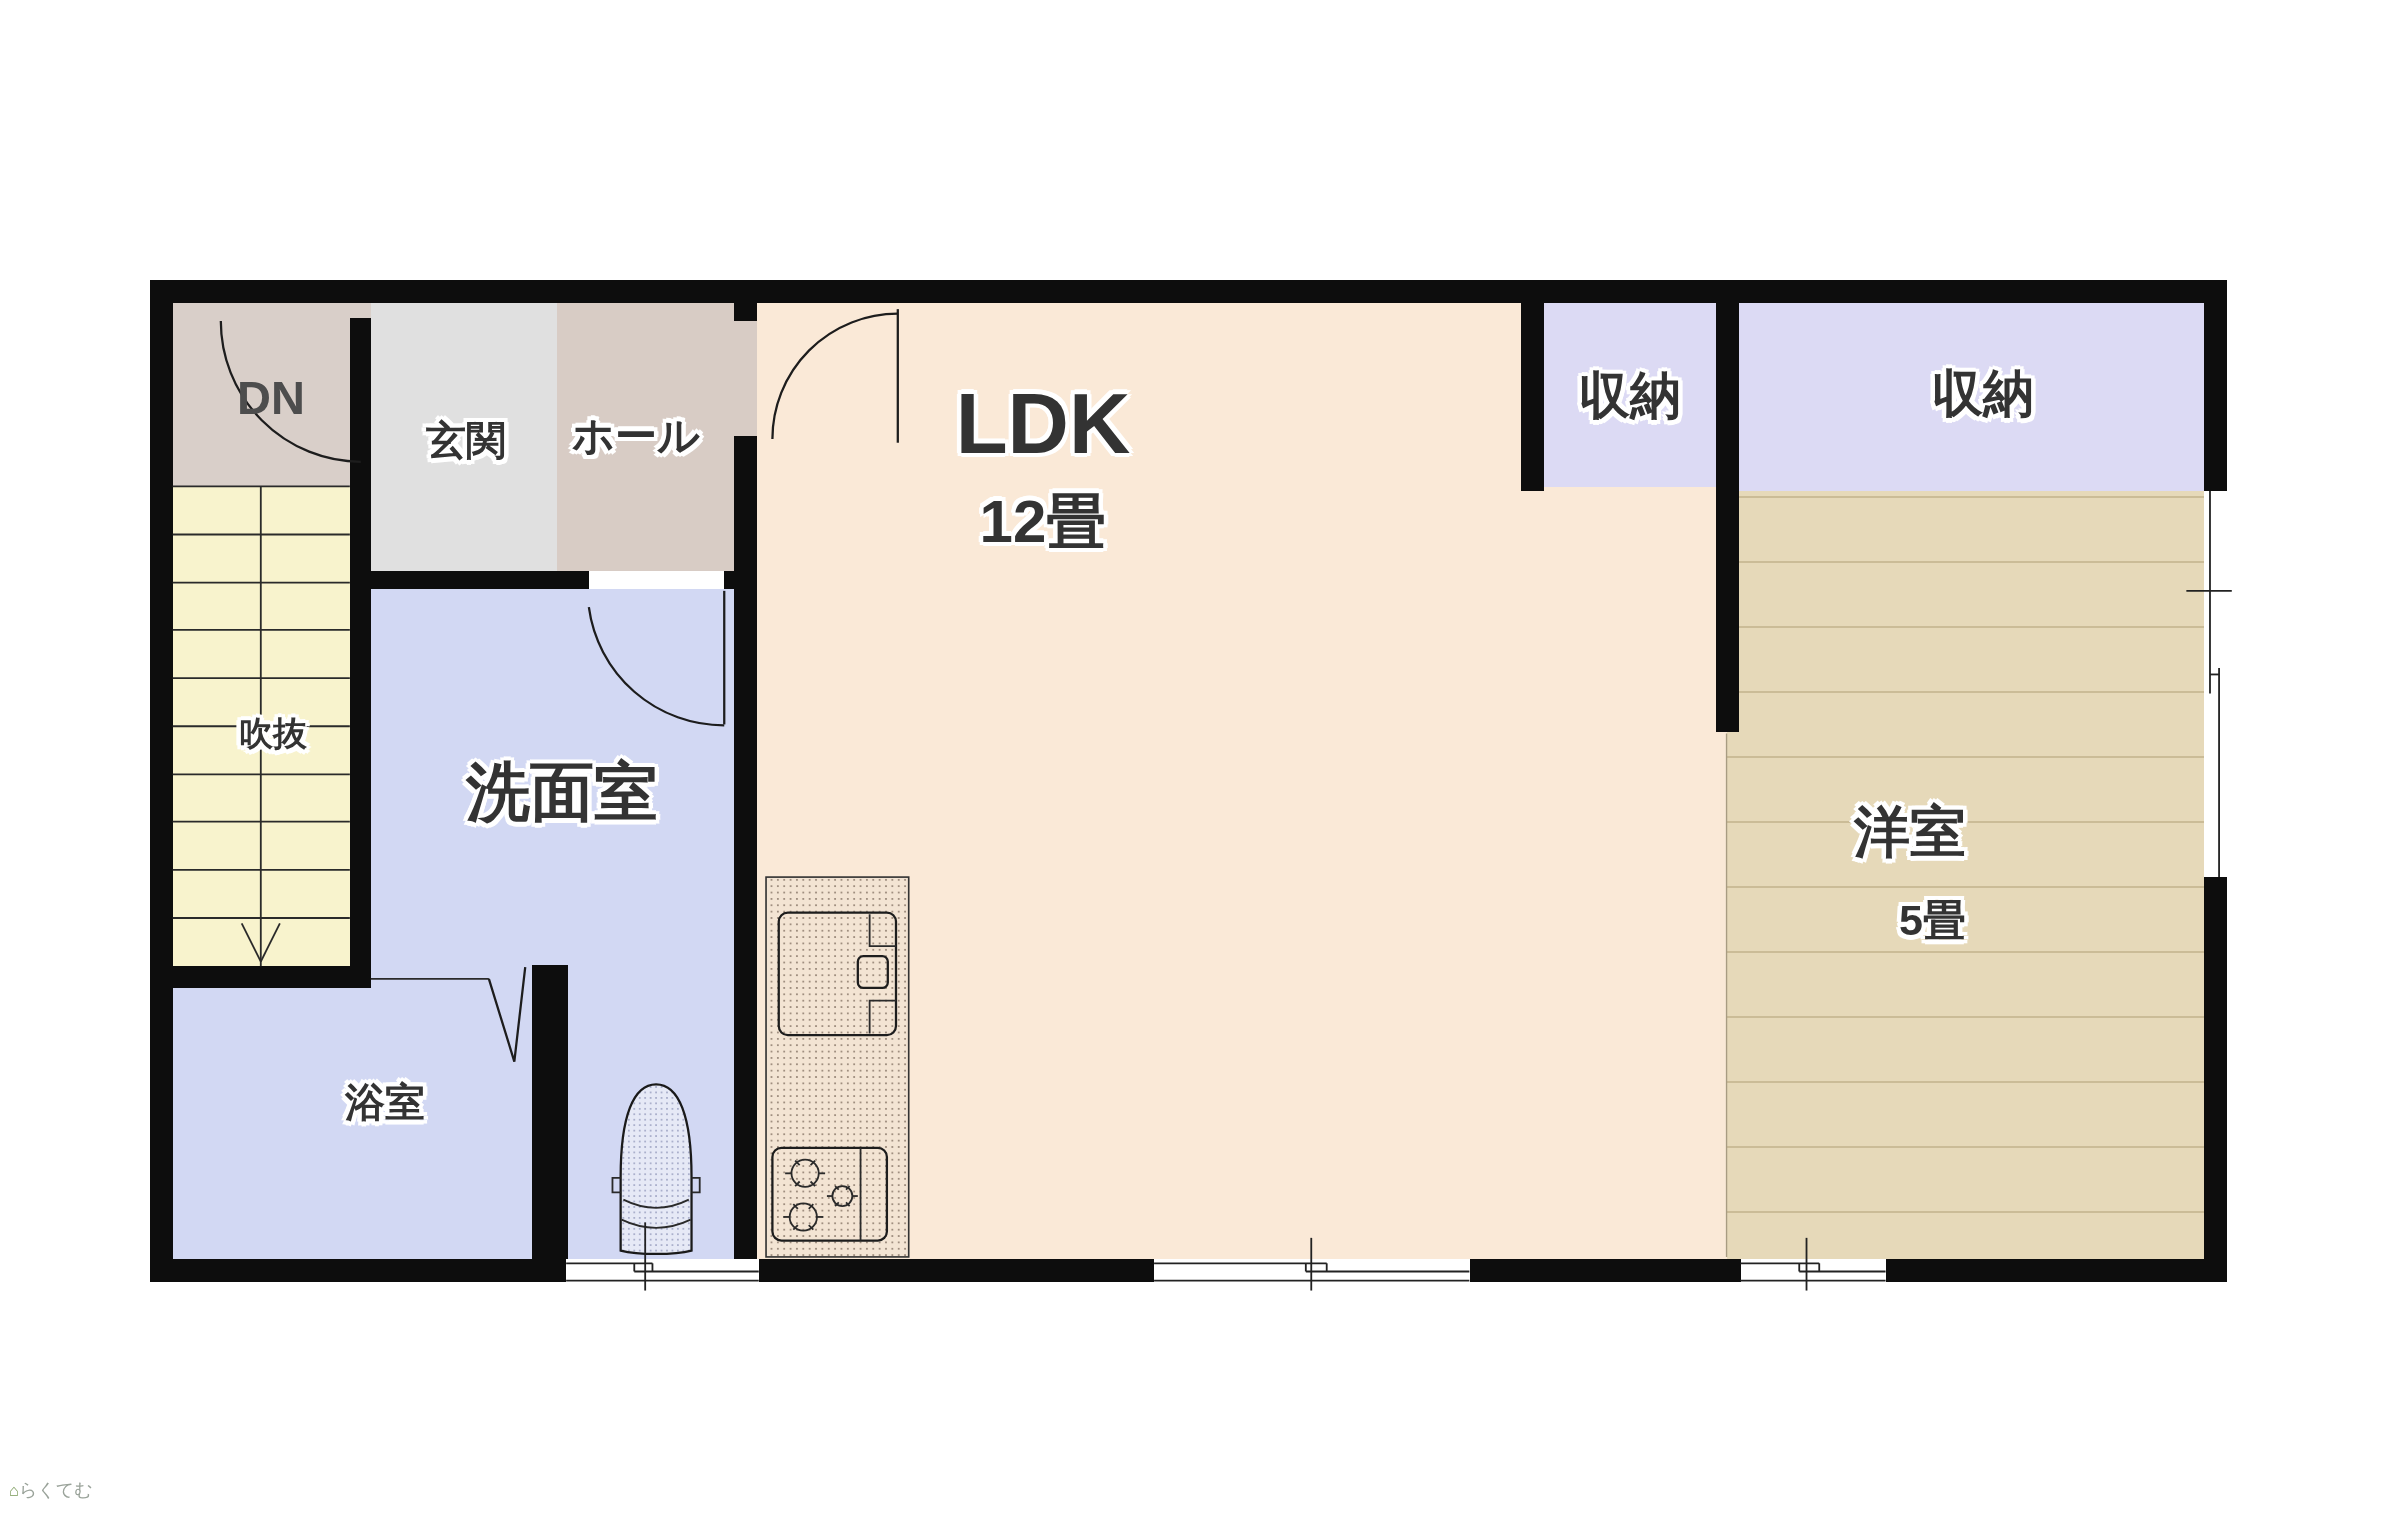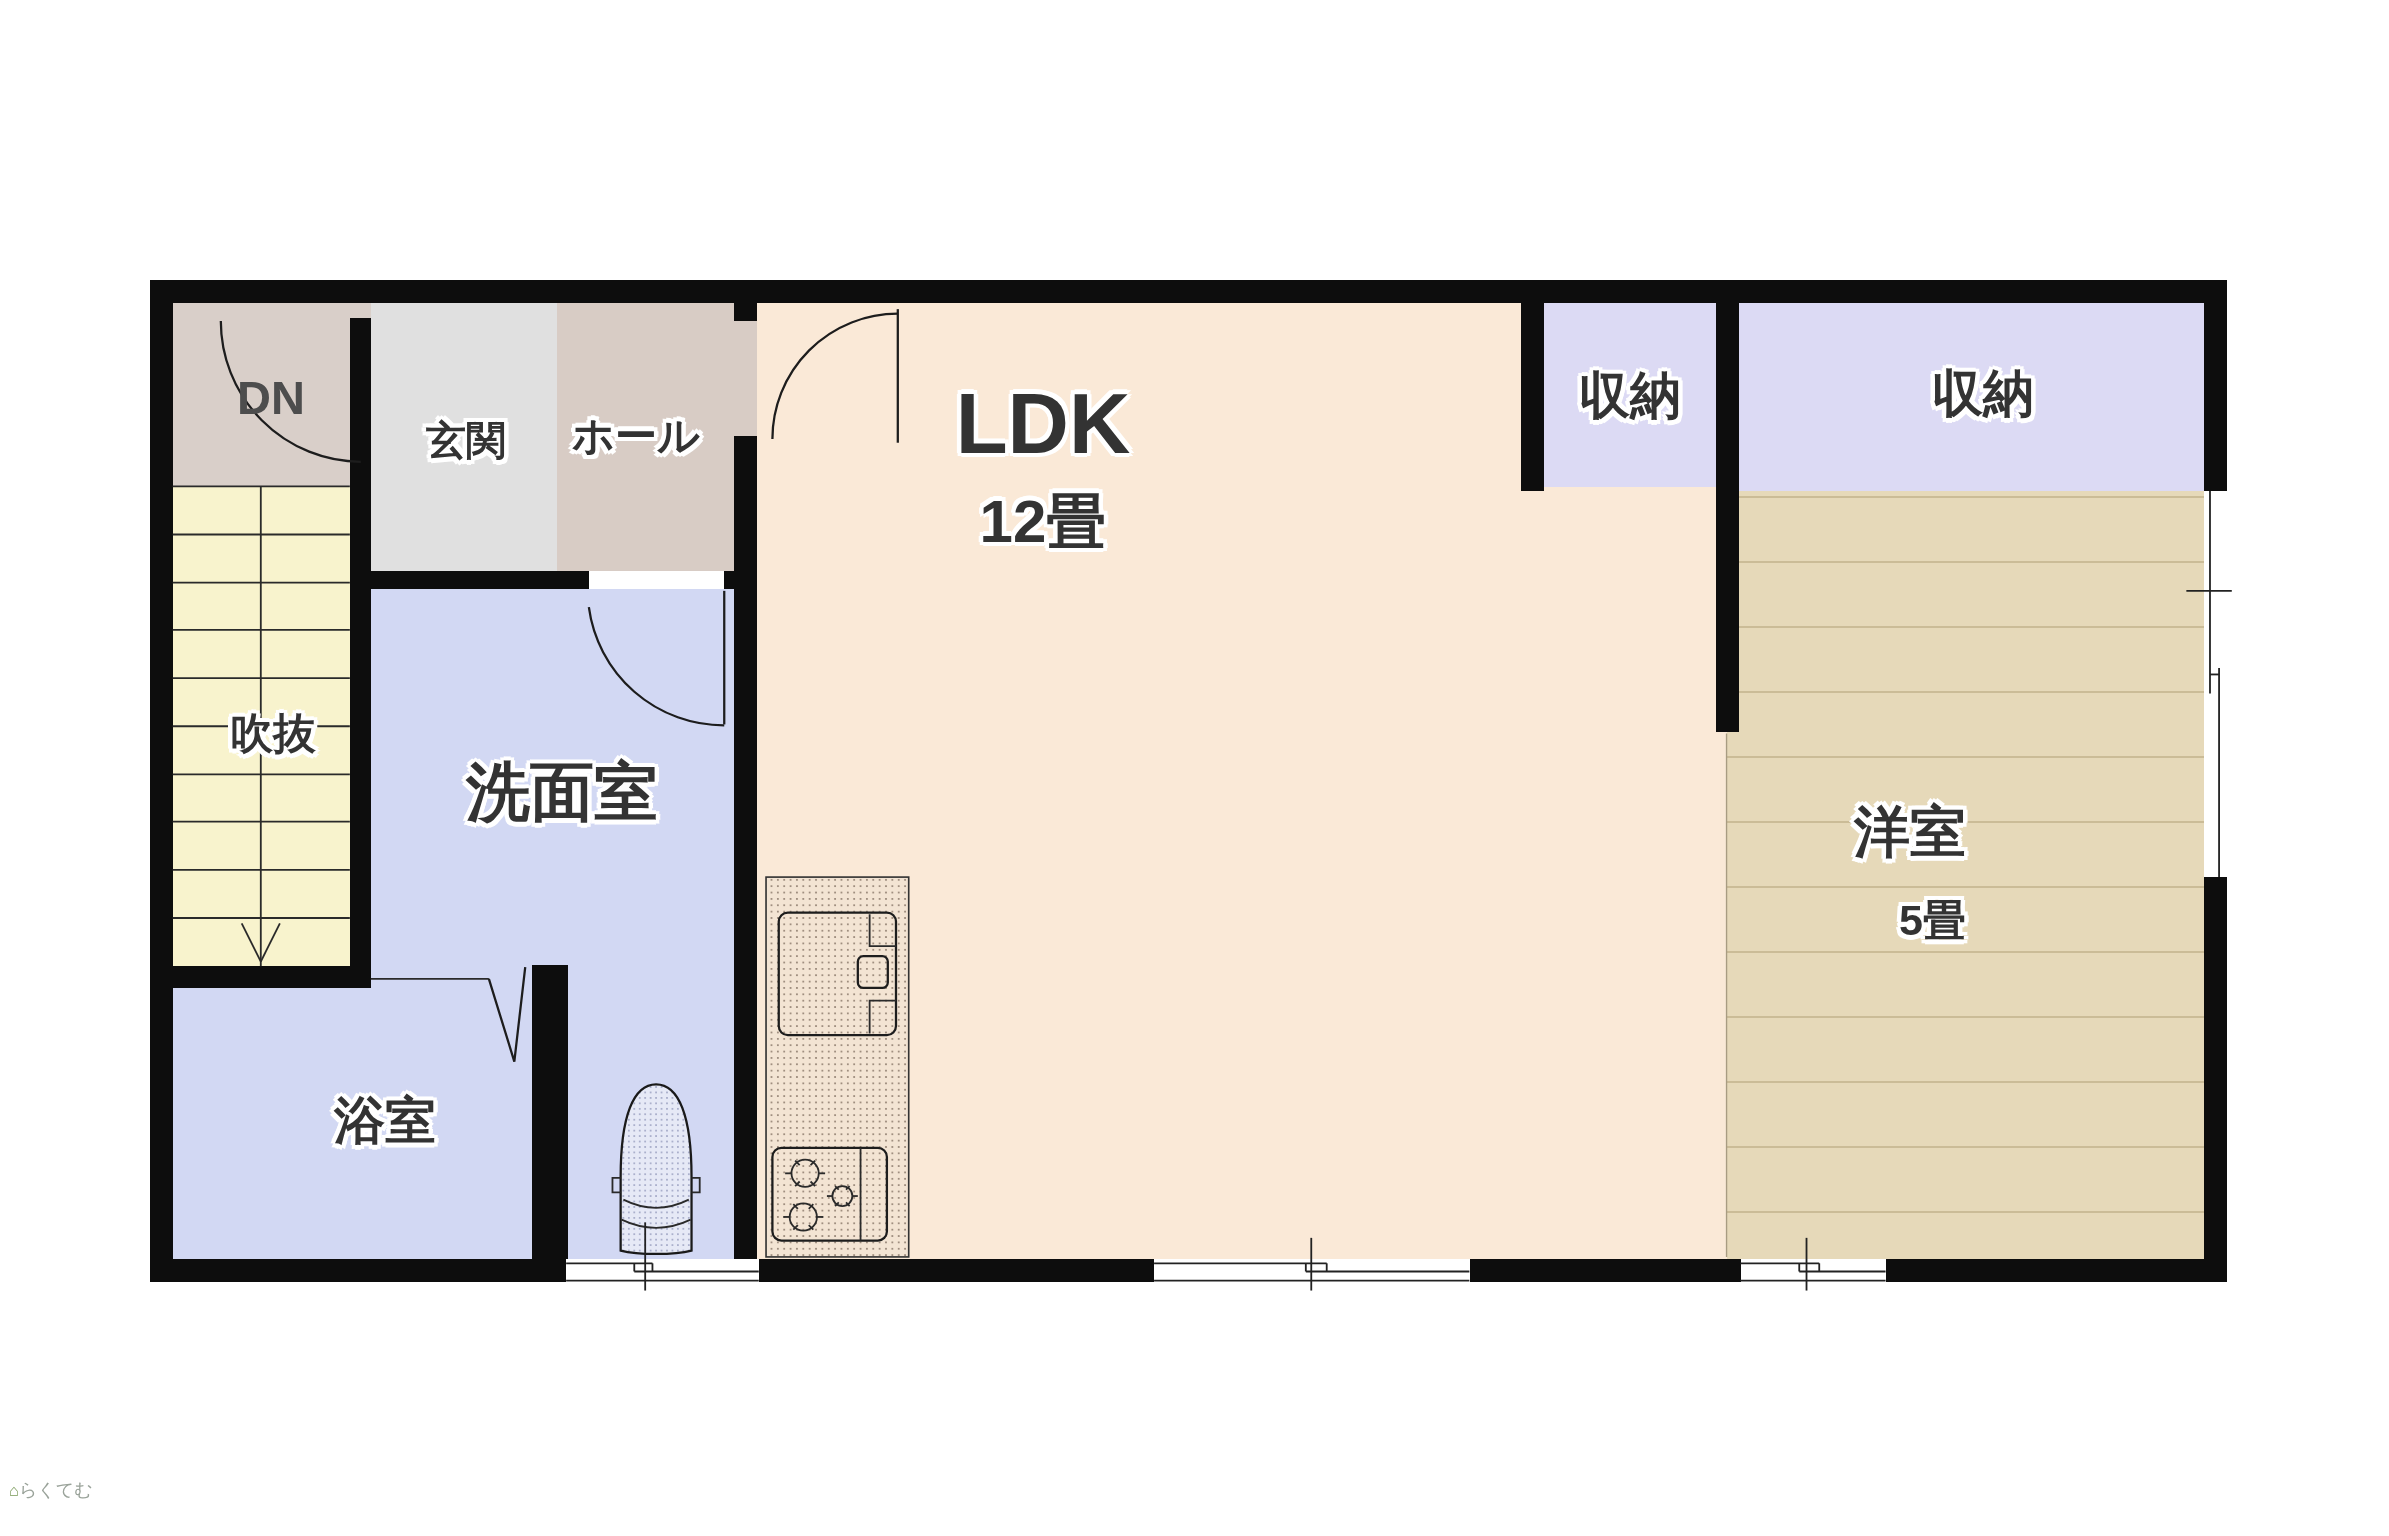--- a/index.html
+++ b/index.html
@@ -173,23 +173,23 @@
       <line x1="2432" y1="540" x2="2432" y2="763"></line>
       <line x1="2442" y1="735" x2="2442" y2="965"></line>
       <line x1="2432" y1="742" x2="2442" y2="742"></line>
       <line x1="2406" y1="650" x2="2456" y2="650"></line>
     </g>
   </svg>
 
   <div class="lbl lbl-dn" style="left:271px;top:398px;font-size:47px;">DN</div>
   <div class="lbl" style="left:466px;top:440px;font-size:40px;">玄関</div>
   <div class="lbl" style="left:636px;top:436px;font-size:42px;">ホール</div>
-  <div class="lbl" style="left:273px;top:734px;font-size:43px;">吹抜</div>
+  <div class="lbl" style="left:273px;top:734px;font-size:34px;">吹抜</div>
   <div class="lbl" style="left:562px;top:793px;font-size:64px;">洗面室</div>
-  <div class="lbl" style="left:385px;top:1102px;font-size:51px;margin-top:19px;">浴室</div>
+  <div class="lbl" style="left:385px;top:1102px;font-size:40px;">浴室</div>
   <div class="lbl" style="left:1043px;top:468px;font-size:85px;">
     <span>LDK</span><br>
     <span style="font-size:60px;">12畳</span>
   </div>
   <div class="lbl" style="left:1630px;top:396px;font-size:51px;">収納</div>
   <div class="lbl" style="left:1983px;top:394px;font-size:51px;">収納</div>
   <div class="lbl" style="left:1910px;top:874px;font-size:56px;line-height:1.5;text-align:right;">
     <span>洋室</span><br>
     <span style="font-size:43px;">5畳</span>
   </div>

